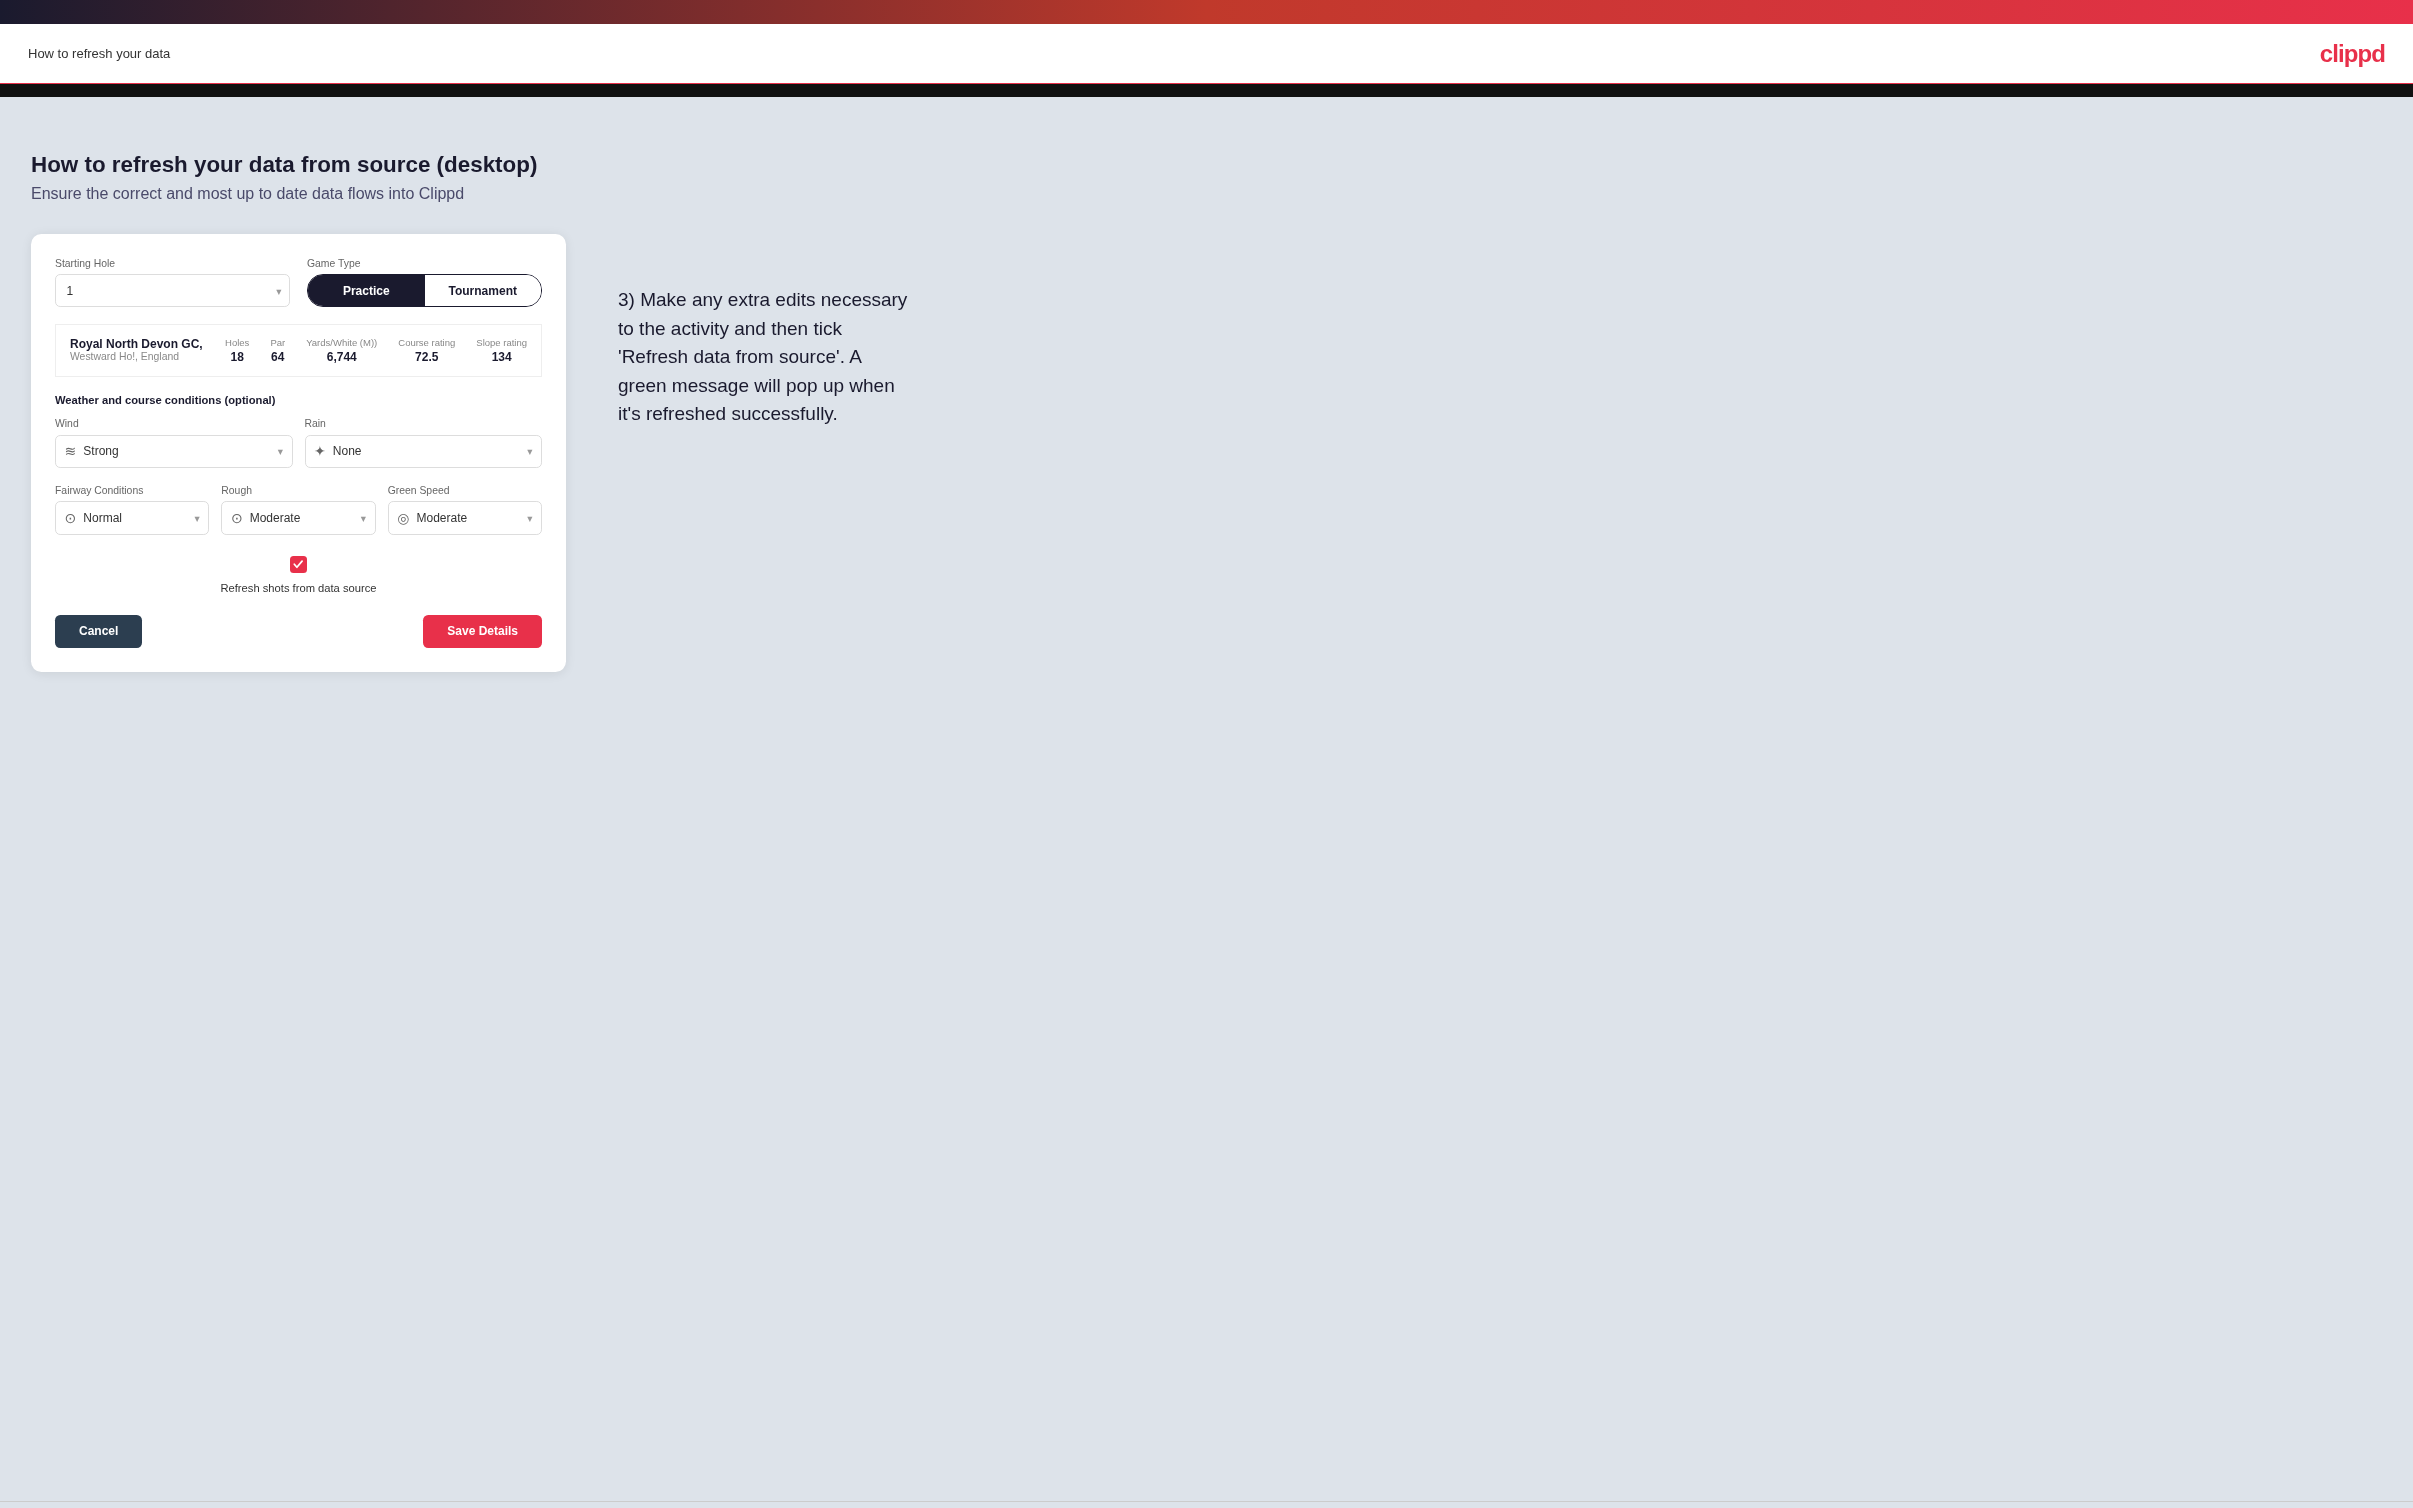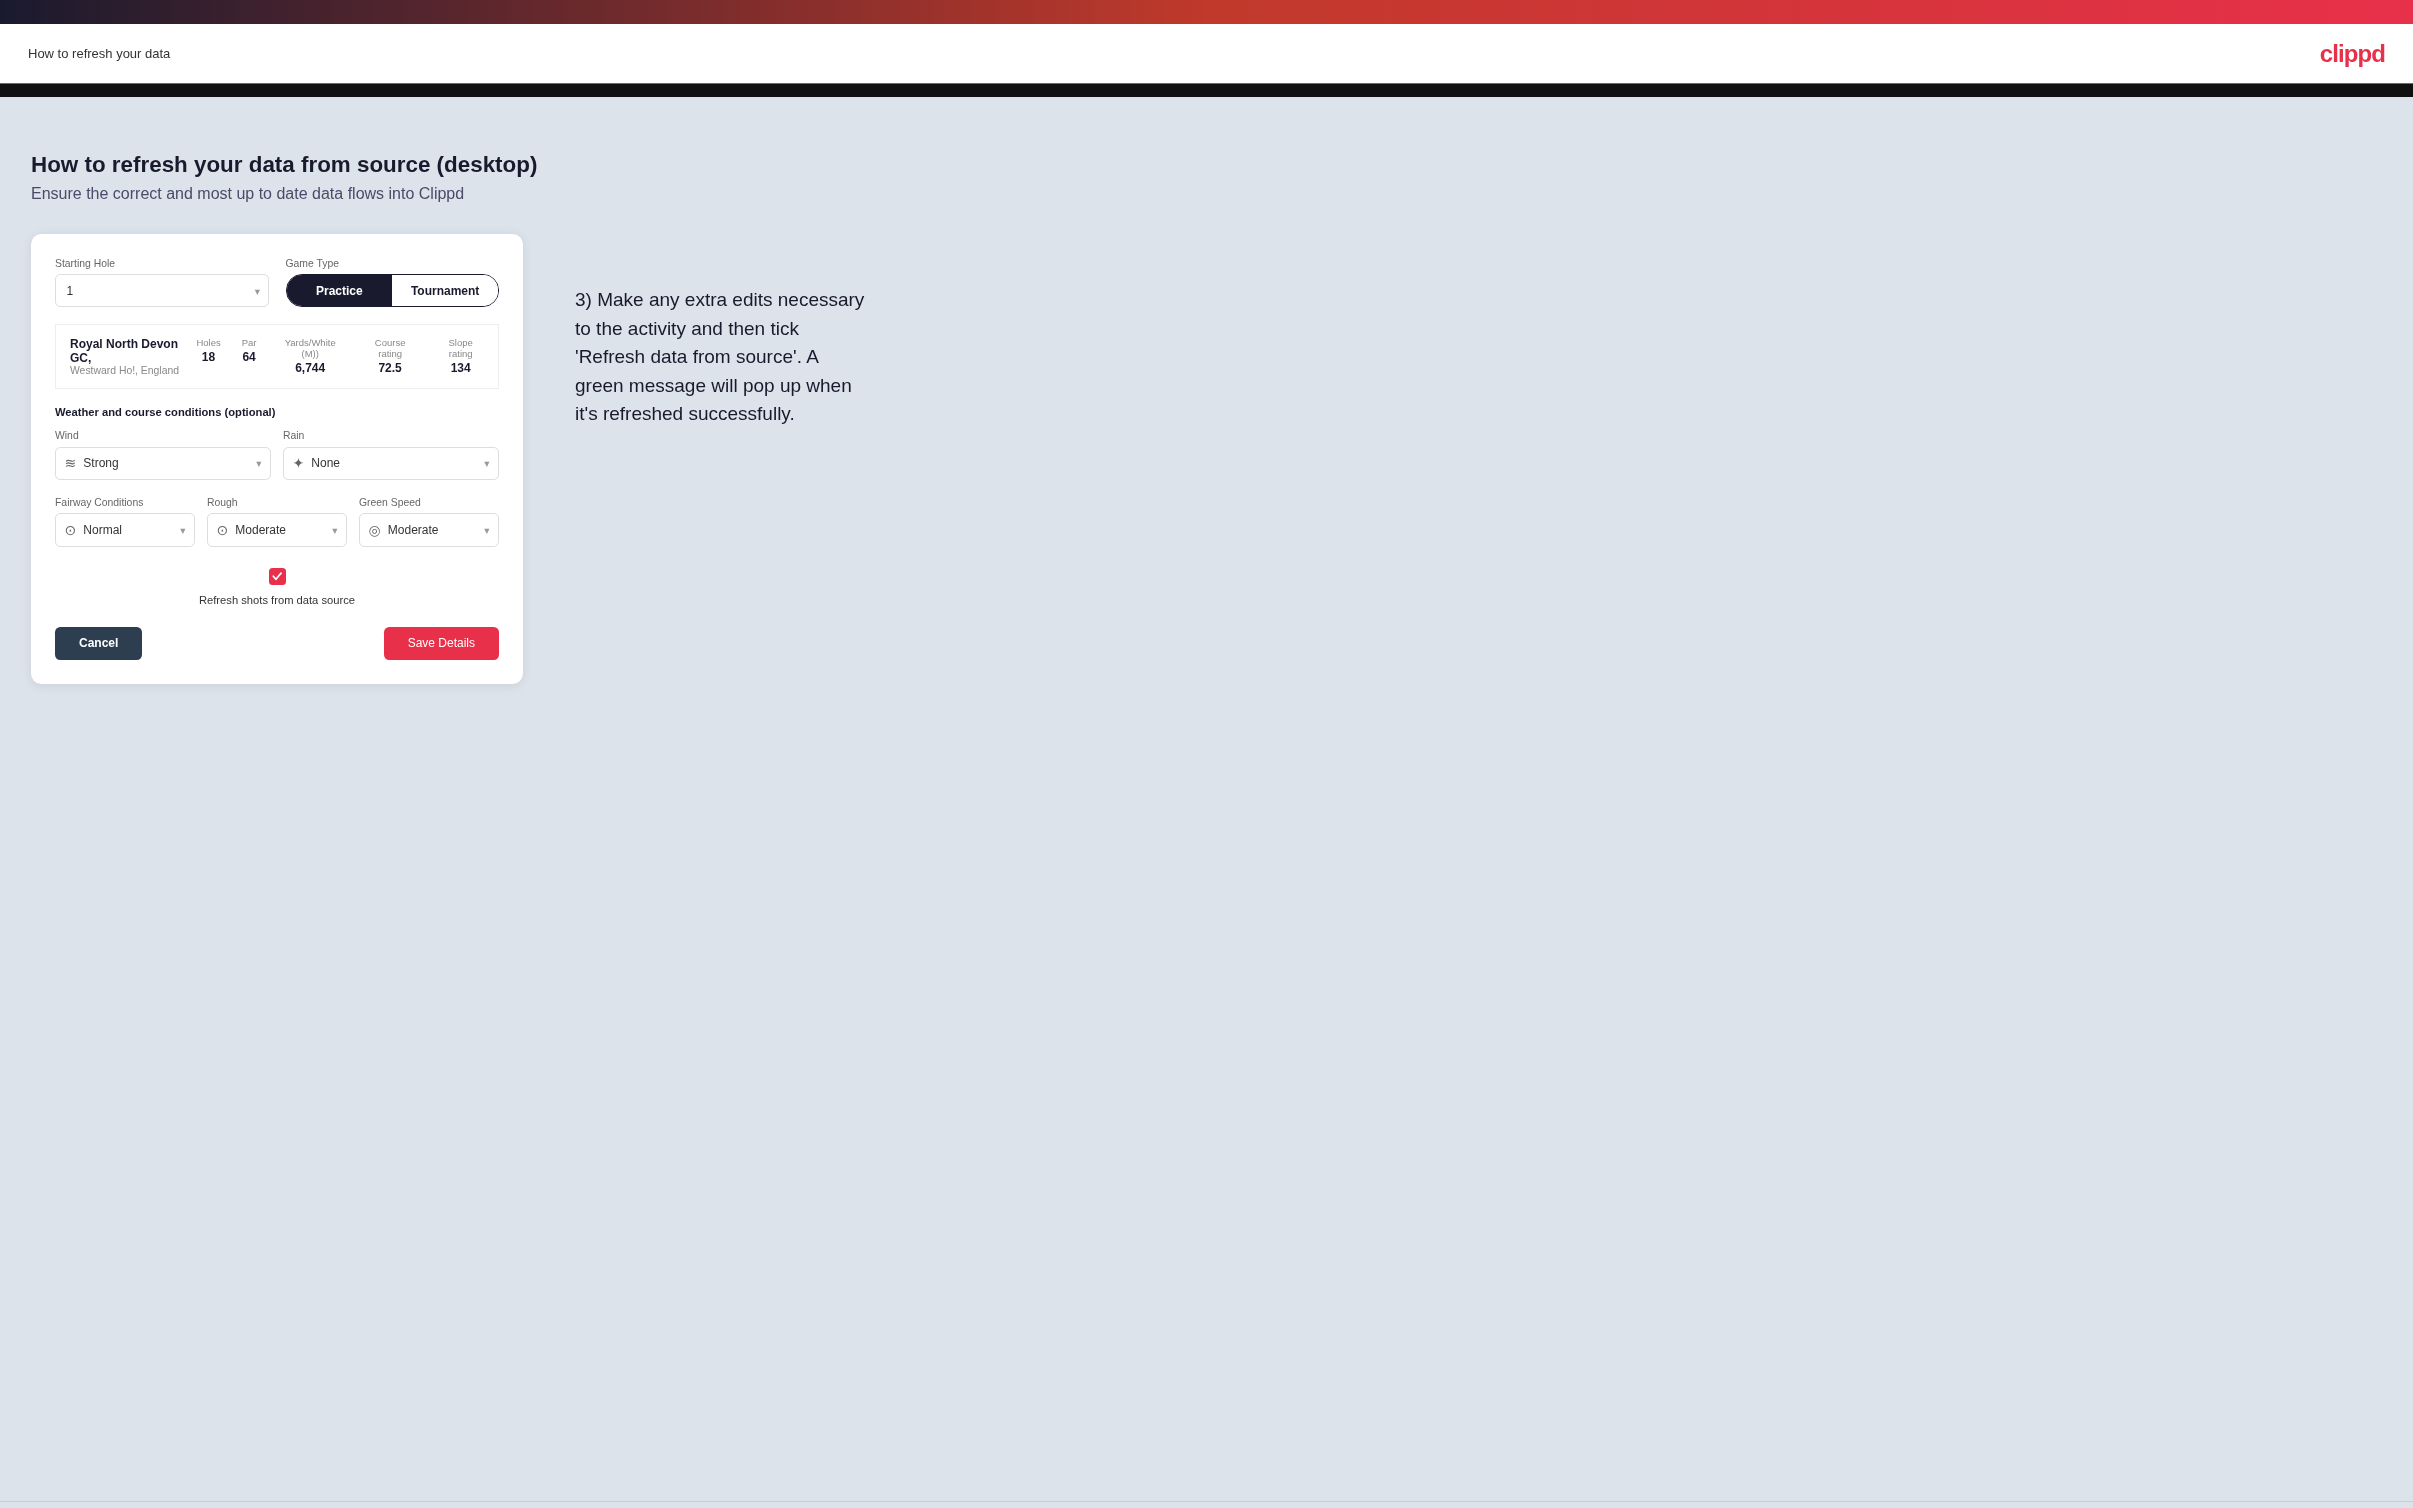--- a/index.html
+++ b/index.html
@@ -55,21 +55,21 @@
     .content-layout {
       display: flex;
       gap: 52px;
       align-items: flex-start;
     }
 
     .form-card {
       background: #fff;
       border-radius: 10.4px;
       padding: 24px;
-      width: 492px;
+      width: 535px;
       box-shadow: 0 1.7px 10.4px rgba(0,0,0,0.08);
     }
 
     .form-row {
       display: flex;
       gap: 17px;
       margin-bottom: 17px;
     }
 
     .form-group {
@@ -267,21 +267,21 @@
       cursor: pointer;
     }
 
     .btn-save {
       padding: 9.5px 24px;
       background: #e8304a;
       color: #fff;
       border: none;
       border-radius: 5.2px;
       font-size: 12px;
-      font-weight: 400;
+      font-weight: 700;
       cursor: pointer;
     }
 
     .sidebar-text {
       flex: 1;
       max-width: 293px;
       padding-top: 52px;
     }
 
     .sidebar-description {

